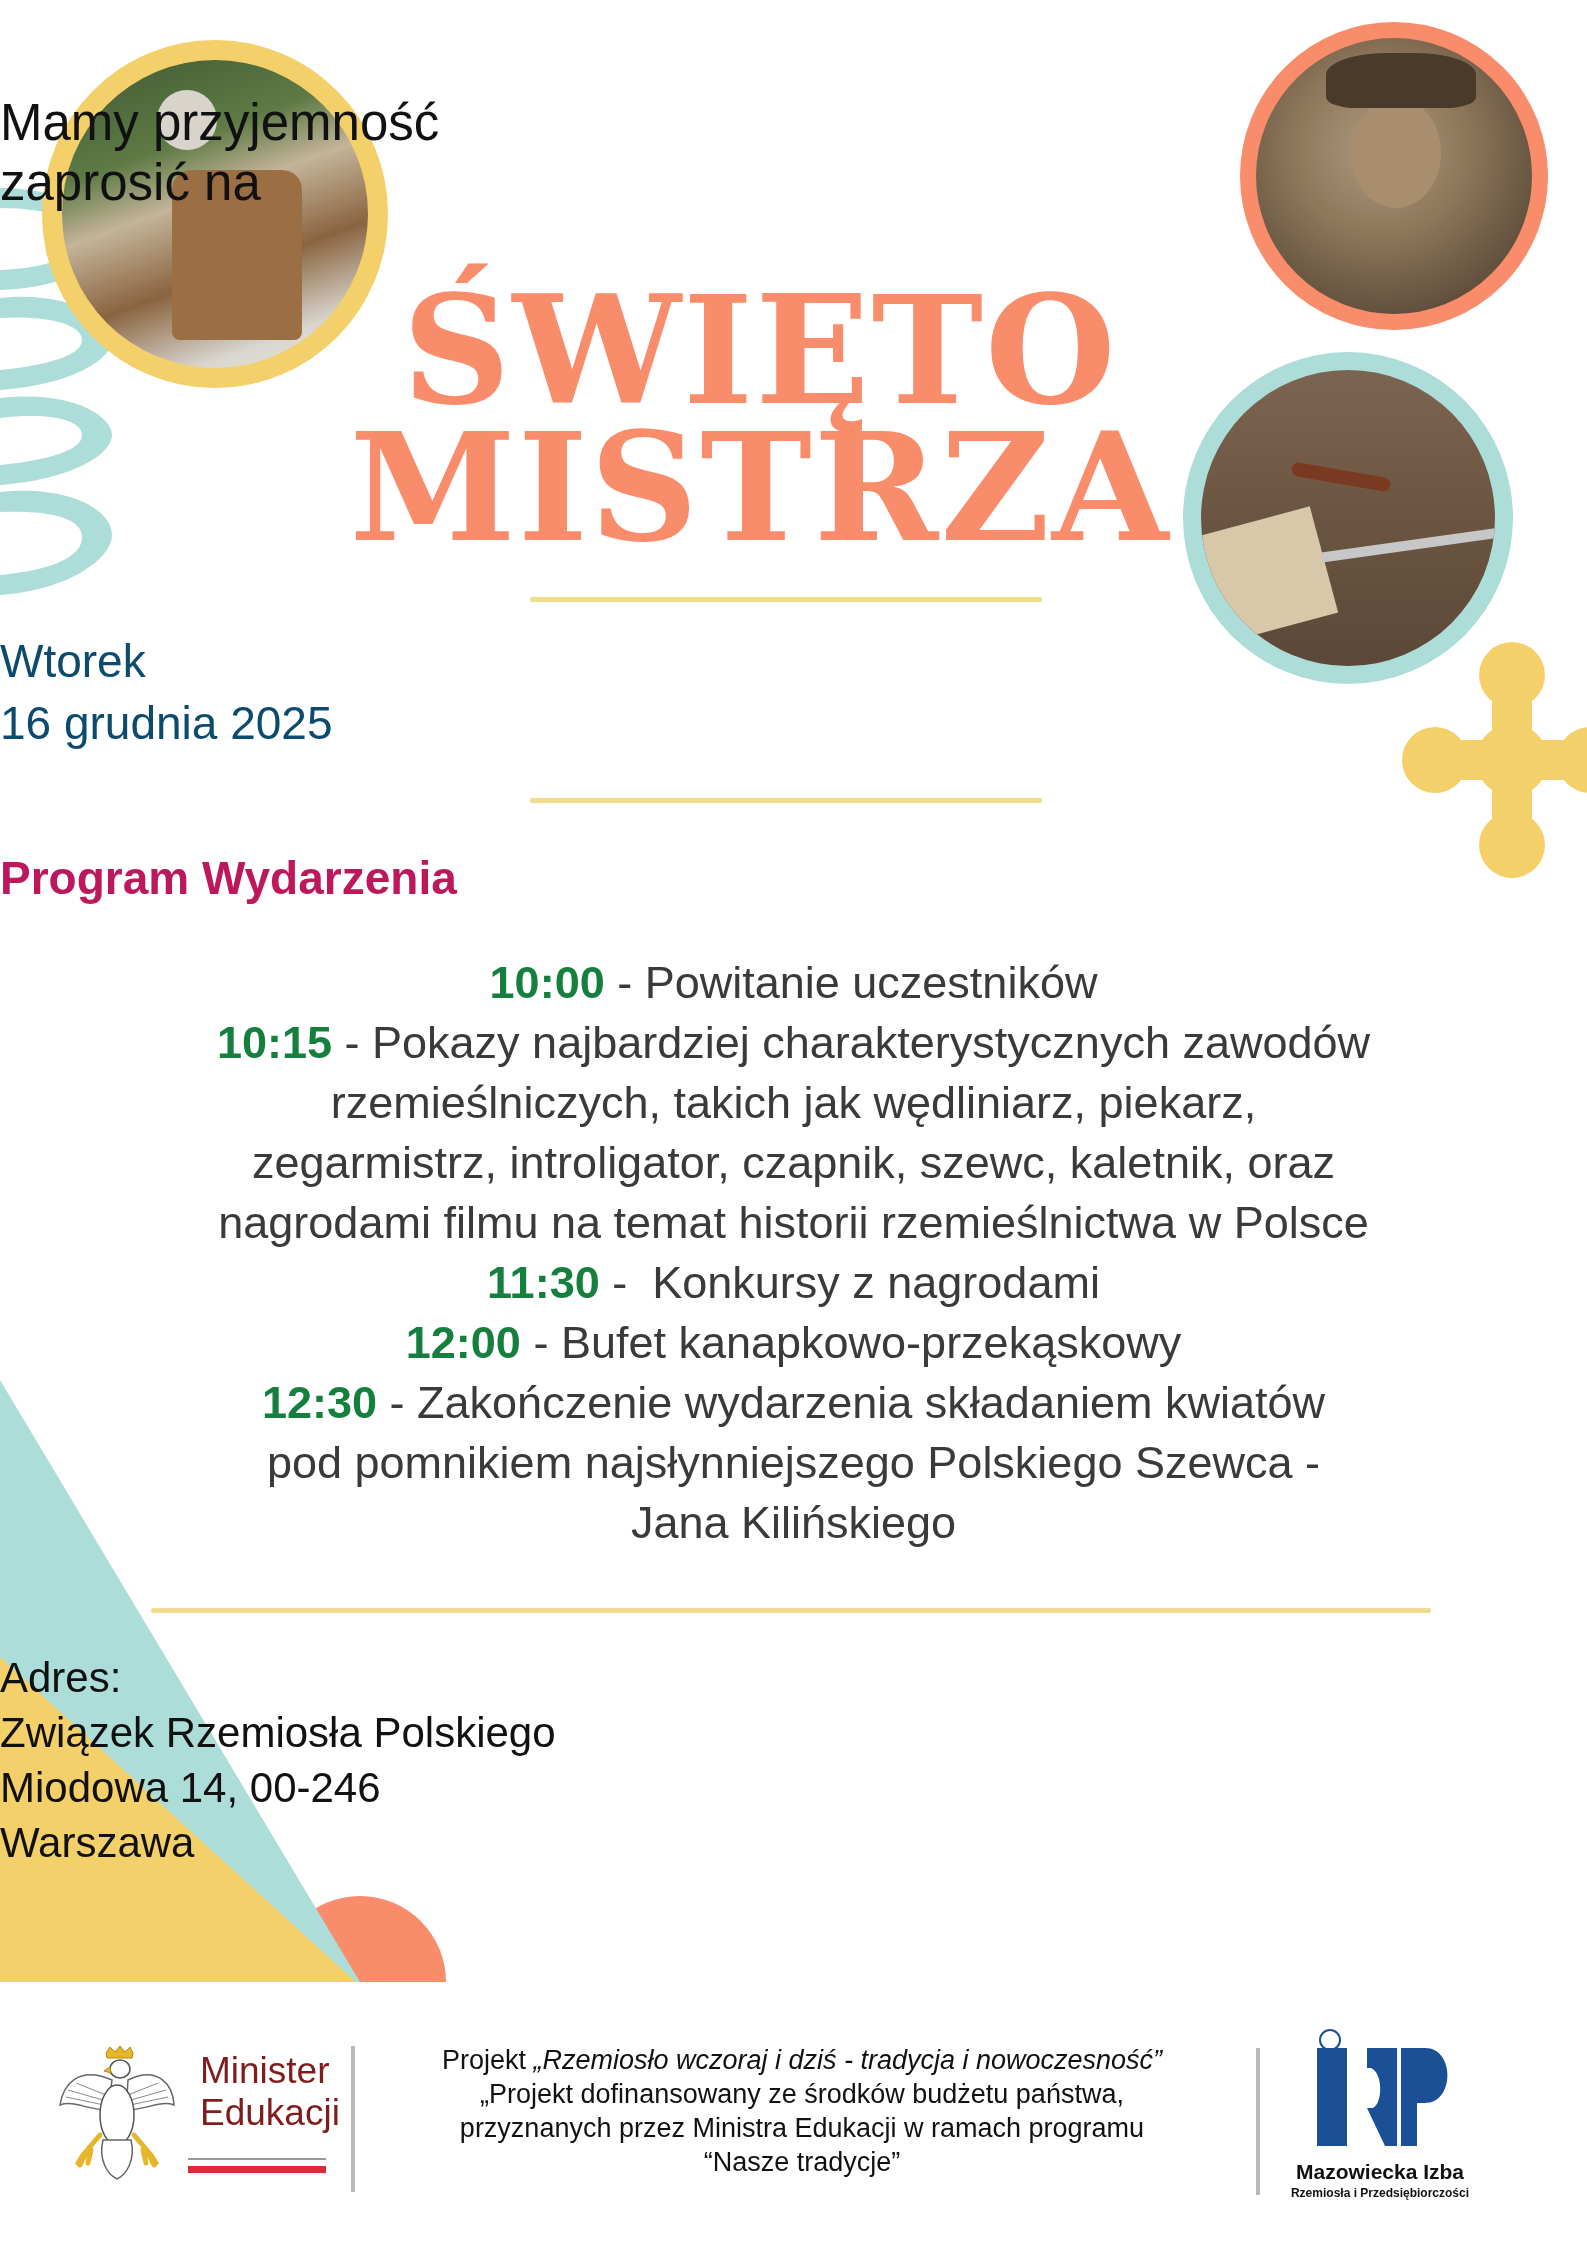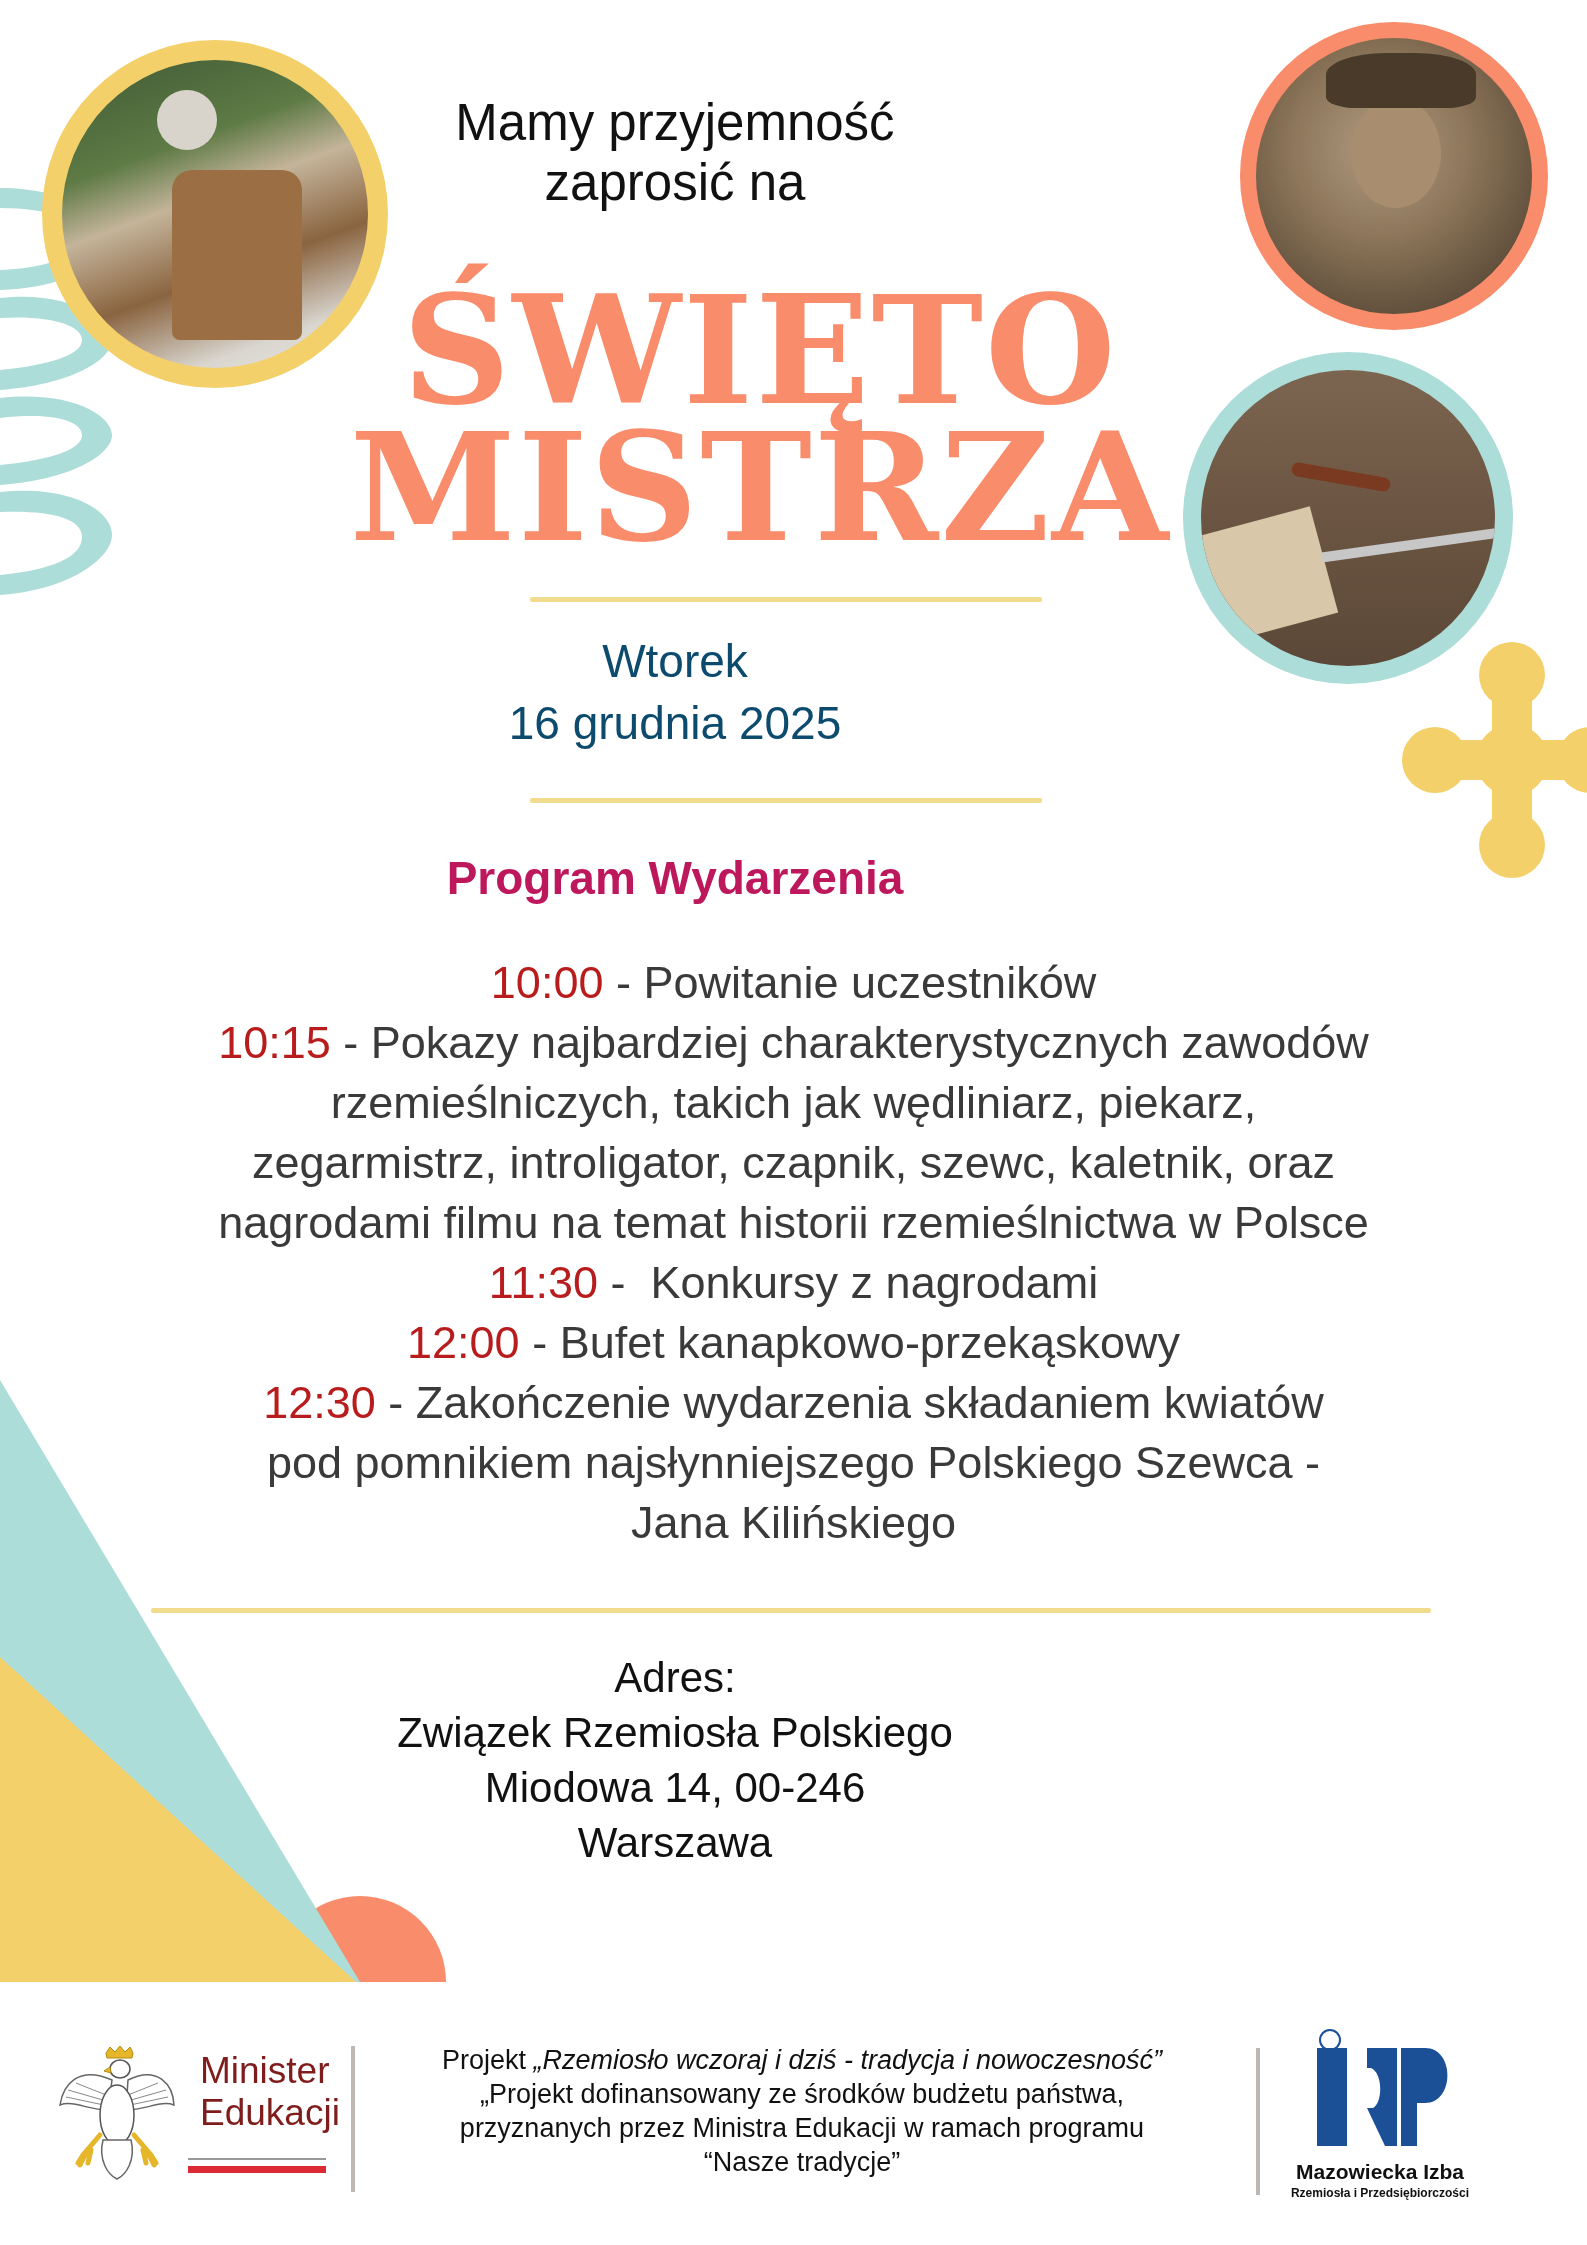--- a/index.html
+++ b/index.html
@@ -1,27 +1,27 @@
 <!DOCTYPE html>
 <html><head>
 <meta charset="utf-8">
 <style>
   html, body { margin:0; padding:0; }
   body { width:1587px; height:2245px; position:relative; overflow:hidden; background:#ffffff; font-family:"Liberation Sans", sans-serif; }
   .abs { position:absolute; }
-  .center-text { position:absolute; left:0; width:1350px; text-align:center; }
+  .center-text { position:absolute; left:0; width:1350px; }
   .invite { font-size:51px; color:#111; line-height:60px; top:93px; }
   .title { font-family:"DejaVu Serif", serif; font-weight:bold; color:#F98C6B; text-align:center; position:absolute; left:330px; width:860px; letter-spacing:2px; }
   .title1 { top:275px; font-size:150px; line-height:150px; }
   .title2 { top:412px; font-size:150px; line-height:150px; }
   .divider { position:absolute; height:5px; background:#F1DC8E; border-radius:2px; }
   .date { font-size:46px; color:#0c4a6e; line-height:62px; top:630px; }
   .program-head { font-size:46px; font-weight:bold; color:#be185d; top:848px; line-height:60px; }
   .program { position:absolute; left:100px; width:1387px; top:953px; text-align:center; font-size:45px; line-height:60px; color:#3a3a3a; }
-  .program .time { font-weight:normal; color:#b91c1c; }
+  .program .time { font-weight:bold; color:#15803d; }
   .address { font-size:42px; color:#111; line-height:55px; top:1650px; }
   .photo { position:absolute; border-radius:50%; overflow:hidden; box-sizing:border-box; }
   .footer-text { position:absolute; left:372px; width:860px; top:2043px; text-align:center; font-size:27px; line-height:34px; color:#111; }
   .footer-text i { }
   .me-text { position:absolute; left:178px; top:2050px; font-size:37px; line-height:42px; color:#7f1d1d;margin-left:22px; }
   .vbar { position:absolute; width:4px; background:#bdb8b3; }
   .irp-text1 { position:absolute; left:1280px; top:2160px; width:200px; text-align:center; font-weight:bold; font-size:21px; color:#111; }
   .irp-text2 { position:absolute; left:1280px; top:2186px; width:200px; text-align:center; font-weight:bold; font-size:12px; color:#111; }
 </style>
 </head>

